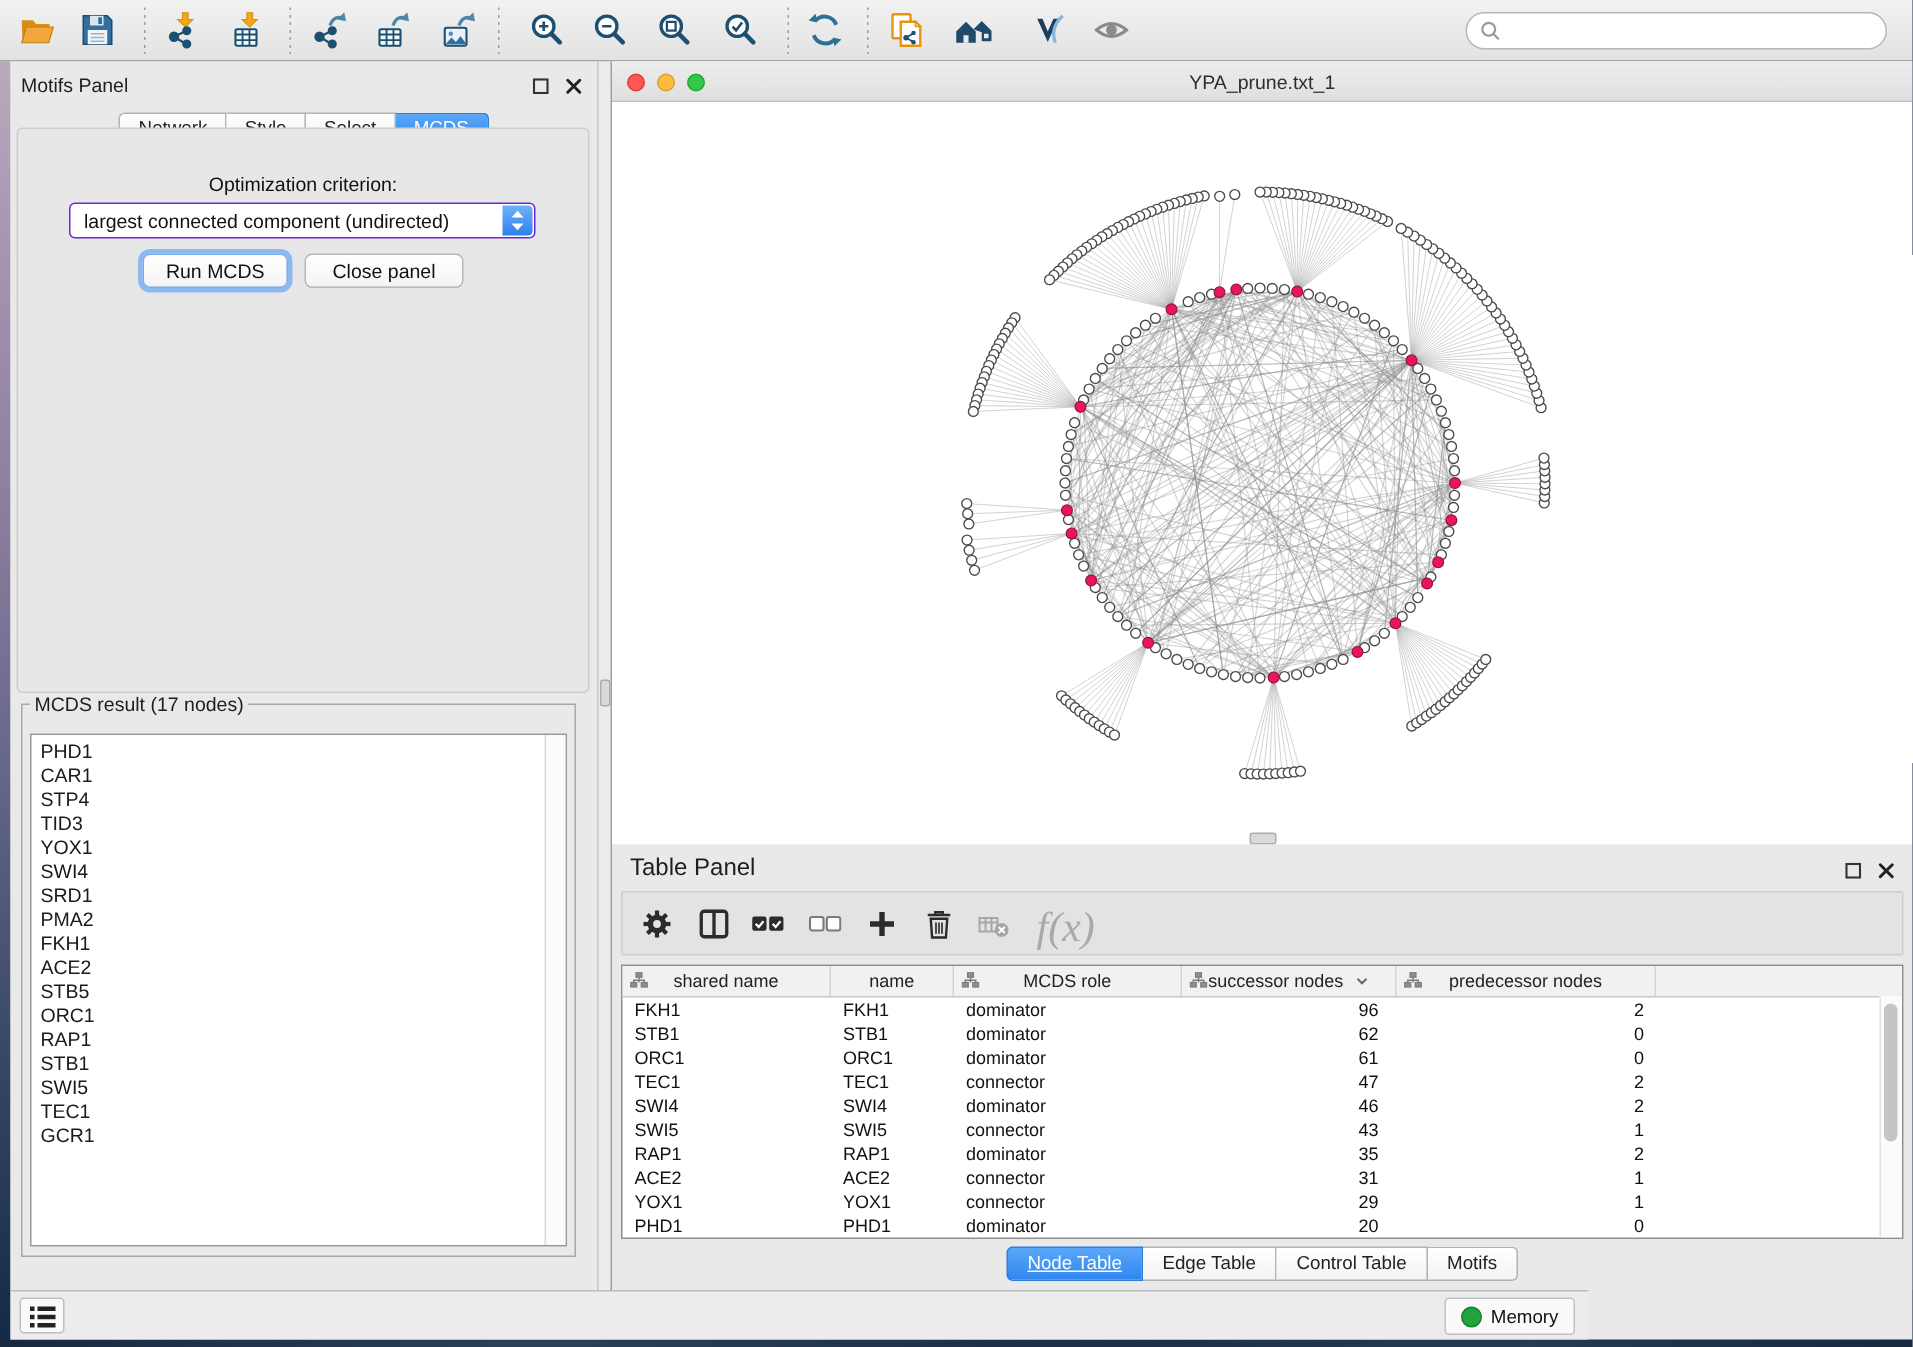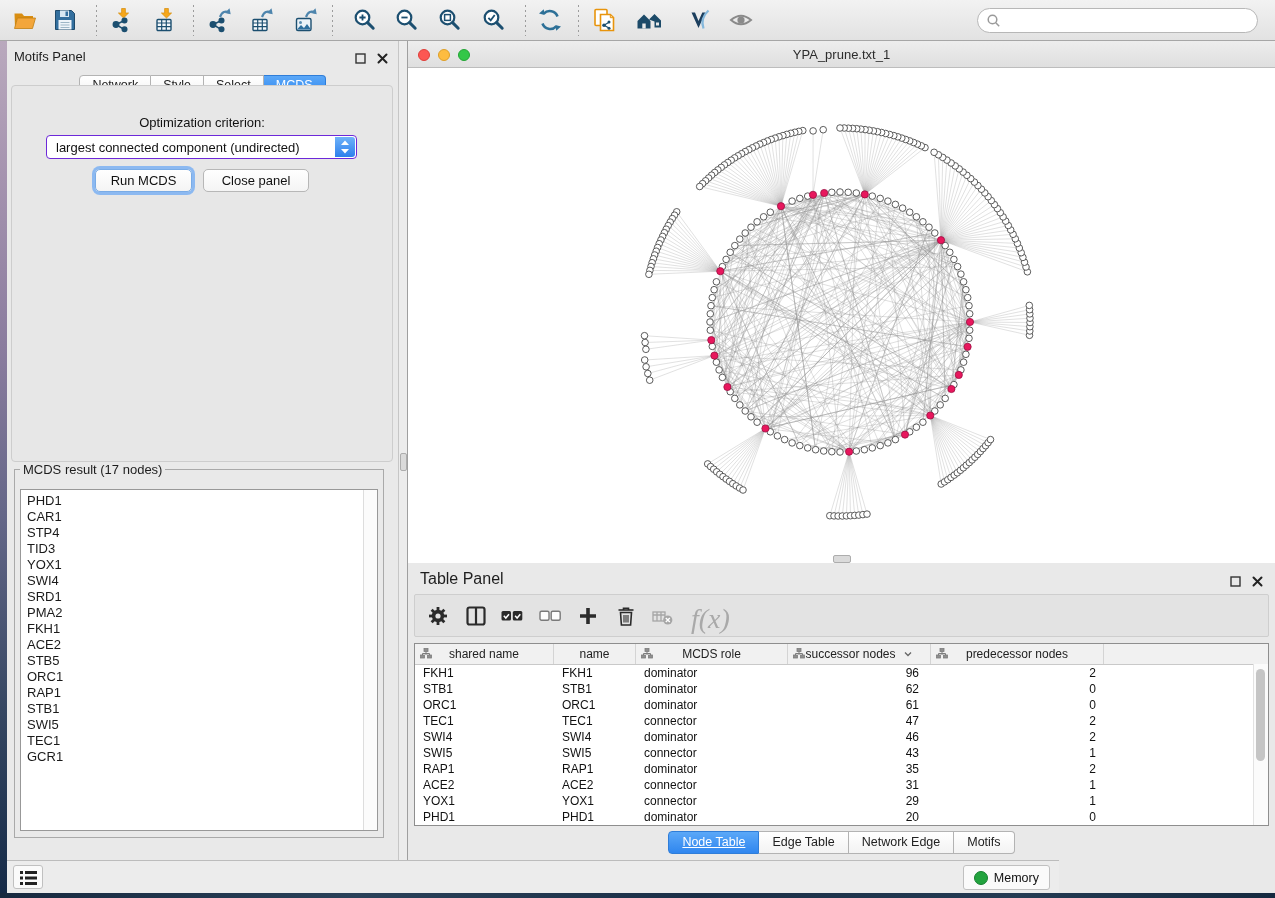--- a/index.html
+++ b/index.html
@@ -1285,21 +1285,21 @@
             <div class="td num" style="width:173px;padding-right:8px">0</div>
           </div>
         </div>
       <div class="tscroll">
         <div class="tthumb"></div>
       </div>
     </div>
     <div class="tp-tabs">
         <div class="tp-tab sel">Node Table</div>
         <div class="tp-tab">Edge Table</div>
-        <div class="tp-tab">Network Edge</div>
+        <div class="tp-tab">Control Table</div>
         <div class="tp-tab">Motifs</div>
       </div>
   </div>
 
   <div class="status">
     <span class="st-btn">
       <svg style="position:absolute;left:5px;top:3px" width="20" height="18" viewBox="0 0 20 18">
           <g fill="#222">
             <rect x="1" y="2" width="3" height="3"></rect>
             <rect x="6" y="2" width="12" height="3"></rect>

